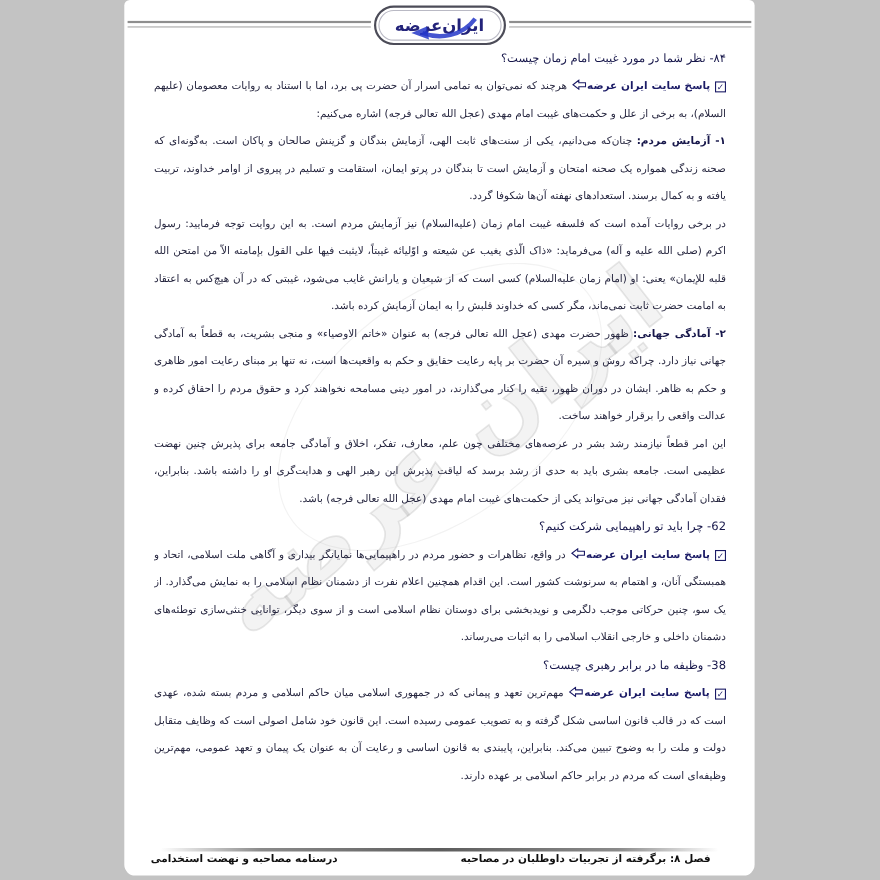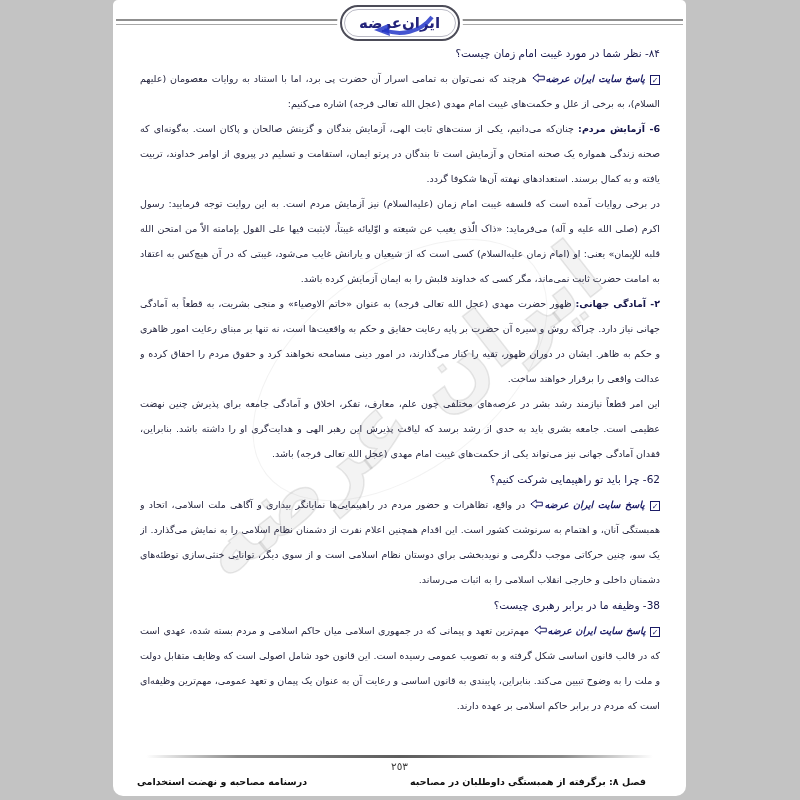--- a/index.html
+++ b/index.html
@@ -32,21 +32,21 @@
              transform:translateX(-50%) rotate(-38deg);
              border:1px solid rgba(150,150,150,0.12); border-radius:50%; }
 
   
   .content { position:absolute; top:40px; right:26px; left:27px; bottom:68px;
              direction:rtl; text-align:justify; overflow:hidden;
              font-size:9.5px; line-height:25px; color:#26263f; }
   .q { font-size:10.5px; font-weight:normal; color:#16164a; line-height:26px; }
   .para { margin:0; }
   .lead { font-weight:bold; color:#16164a; }
-  .ans-prefix { font-weight:bold; color:#1b1b66;font-style:italic; }
+  .ans-prefix { font-weight:bold; color:#1b1b66; }
   .chk { display:inline-block; width:10px; height:10px; border:1.2px solid #1b1b66;
          font-size:8px; line-height:9px; text-align:center; color:#1b1b66;
          vertical-align:-1px; margin-left:1px; }
   .ans-arrow { vertical-align:-1px; margin:0 1px; }
 
   
   .footer { position:absolute; bottom:6px; left:0; right:0; }
   .footer-divider { width:calc(100% - 66px); height:3px; margin:0 auto; border-radius:2px;
       background:linear-gradient(to left, rgba(130,130,130,0), #8a8a8a 18%, #5d5d5d 50%, #8a8a8a 82%, rgba(130,130,130,0)); }
   .page-number { text-align:center; font-size:10.5px; color:#3a3a3a; line-height:15px; margin-top:1px; }
@@ -75,21 +75,21 @@
     </div>
 
     <div class="content">
 
       <h3 class="q">۸۴- نظر شما در مورد غیبت امام زمان چیست؟</h3>
 
       <p class="para"><span class="chk">✓</span> <span class="ans-prefix">پاسخ سایت ایران عرضه</span><svg class="ans-arrow" width="13" height="10" viewBox="0 0 13 10">
             <path d="M12.3 3.2 H6.2 V0.9 L0.9 5 L6.2 9.1 V6.8 H12.3 Z" fill="#ffffff" stroke="#1b1b66" stroke-width="1"></path>
           </svg> <span>هرچند که نمی‌توان به تمامی اسرار آن حضرت پی برد، اما با استناد به روایات معصومان (علیهم السلام)، به برخی از علل و حکمت‌های غیبت امام مهدی (عجل الله تعالی فرجه) اشاره می‌کنیم:</span></p>
 
-      <p class="para"><span class="lead">6- آزمایش مردم:</span> <span>چنان‌که می‌دانیم، یکی از سنت‌های ثابت الهی، آزمایش بندگان و گزینش صالحان و پاکان است. به‌گونه‌ای که صحنه زندگی همواره یک صحنه امتحان و آزمایش است تا بندگان در پرتو ایمان، استقامت و تسلیم در پیروی از اوامر خداوند، تربیت یافته و به کمال برسند. استعدادهای نهفته آن‌ها شکوفا گردد.</span></p>
+      <p class="para"><span class="lead">۱- آزمایش مردم:</span> <span>چنان‌که می‌دانیم، یکی از سنت‌های ثابت الهی، آزمایش بندگان و گزینش صالحان و پاکان است. به‌گونه‌ای که صحنه زندگی همواره یک صحنه امتحان و آزمایش است تا بندگان در پرتو ایمان، استقامت و تسلیم در پیروی از اوامر خداوند، تربیت یافته و به کمال برسند. استعدادهای نهفته آن‌ها شکوفا گردد.</span></p>
 
       <p class="para">در برخی روایات آمده است که فلسفه غیبت امام زمان (علیه‌السلام) نیز آزمایش مردم است. به این روایت توجه فرمایید: رسول اکرم (صلی الله علیه و آله) می‌فرماید: «ذاک الّذی یغیب عن شیعته و اوّلیائه غیبتاً، لایثبت فیها علی القول بإمامته الاّ من امتحن الله قلبه للإیمان» یعنی: او (امام زمان علیه‌السلام) کسی است که از شیعیان و یارانش غایب می‌شود، غیبتی که در آن هیچ‌کس به اعتقاد به امامت حضرت ثابت نمی‌ماند، مگر کسی که خداوند قلبش را به ایمان آزمایش کرده باشد.</p>
 
       <p class="para"><span class="lead">۲- آمادگی جهانی:</span> <span>ظهور حضرت مهدی (عجل الله تعالی فرجه) به عنوان «خاتم الاوصیاء» و منجی بشریت، به قطعاً به آمادگی جهانی نیاز دارد. چراکه روش و سیره آن حضرت بر پایه رعایت حقایق و حکم به واقعیت‌ها است، نه تنها بر مبنای رعایت امور ظاهری و حکم به ظاهر. ایشان در دوران ظهور، تقیه را کنار می‌گذارند، در امور دینی مسامحه نخواهند کرد و حقوق مردم را احقاق کرده و عدالت واقعی را برقرار خواهند ساخت.</span></p>
 
       <p class="para">این امر قطعاً نیازمند رشد بشر در عرصه‌های مختلفی چون علم، معارف، تفکر، اخلاق و آمادگی جامعه برای پذیرش چنین نهضت عظیمی است. جامعه بشری باید به حدی از رشد برسد که لیاقت پذیرش این رهبر الهی و هدایت‌گری او را داشته باشد. بنابراین، فقدان آمادگی جهانی نیز می‌تواند یکی از حکمت‌های غیبت امام مهدی (عجل الله تعالی فرجه) باشد.</p>
 
       <h3 class="q">62- چرا باید تو راهپیمایی شرکت کنیم؟</h3>
 
       <p class="para"><span class="chk">✓</span> <span class="ans-prefix">پاسخ سایت ایران عرضه</span><svg class="ans-arrow" width="13" height="10" viewBox="0 0 13 10">
@@ -99,21 +99,20 @@
       <h3 class="q">38- وظیفه ما در برابر رهبری چیست؟</h3>
 
       <p class="para"><span class="chk">✓</span> <span class="ans-prefix">پاسخ سایت ایران عرضه</span><svg class="ans-arrow" width="13" height="10" viewBox="0 0 13 10">
             <path d="M12.3 3.2 H6.2 V0.9 L0.9 5 L6.2 9.1 V6.8 H12.3 Z" fill="#ffffff" stroke="#1b1b66" stroke-width="1"></path>
           </svg> <span>مهم‌ترین تعهد و پیمانی که در جمهوری اسلامی میان حاکم اسلامی و مردم بسته شده، عهدی است که در قالب قانون اساسی شکل گرفته و به تصویب عمومی رسیده است. این قانون خود شامل اصولی است که وظایف متقابل دولت و ملت را به وضوح تبیین می‌کند. بنابراین، پایبندی به قانون اساسی و رعایت آن به عنوان یک پیمان و تعهد عمومی، مهم‌ترین وظیفه‌ای است که مردم در برابر حاکم اسلامی بر عهده دارند.</span></p>
 
     </div>
 
     <div class="footer">
       <div class="footer-divider"></div>
-      <div class="page-number">٢٥٣</div>
       <div class="footer-row">
-        <span>فصل ۸: برگرفته از همبستگی داوطلبان در مصاحبه</span>
+        <span>فصل ۸: برگرفته از تجربیات داوطلبان در مصاحبه</span>
         <span>درسنامه مصاحبه و نهضت استخدامی</span>
       </div>
     </div>
 
   </div>
 </div>
 
 </body></html>

